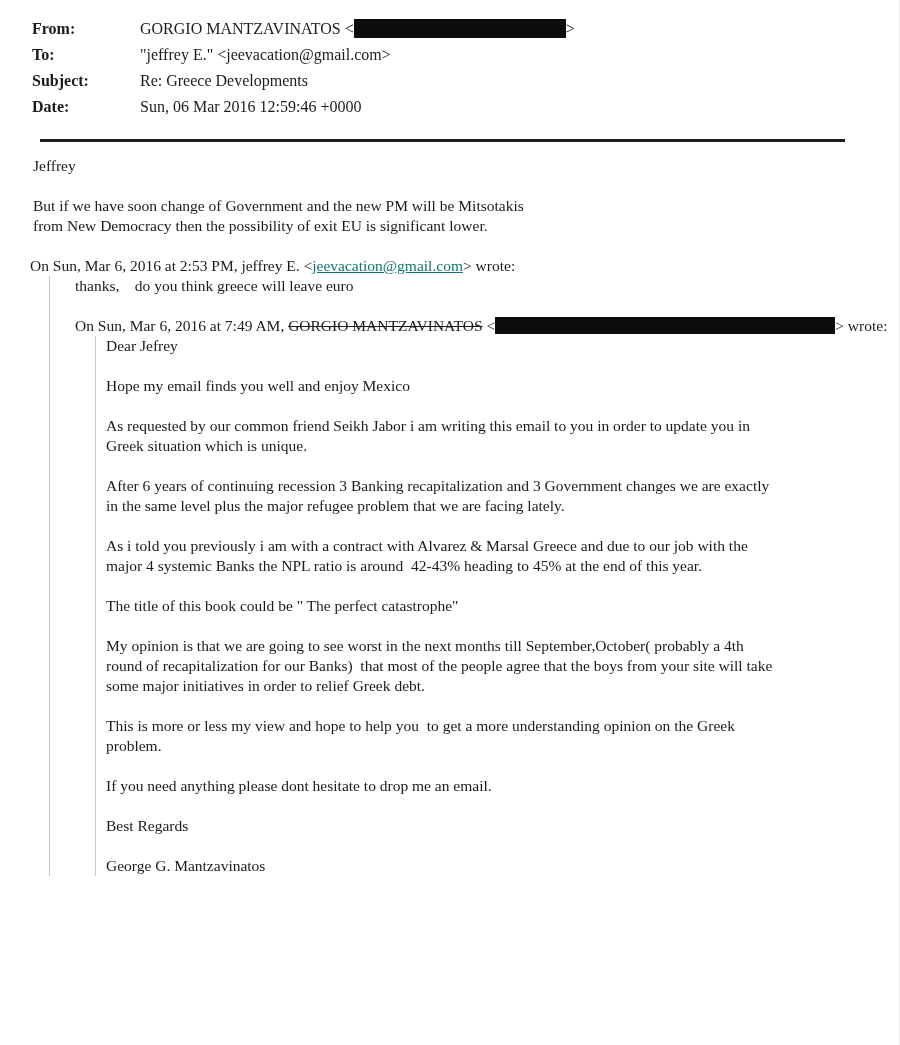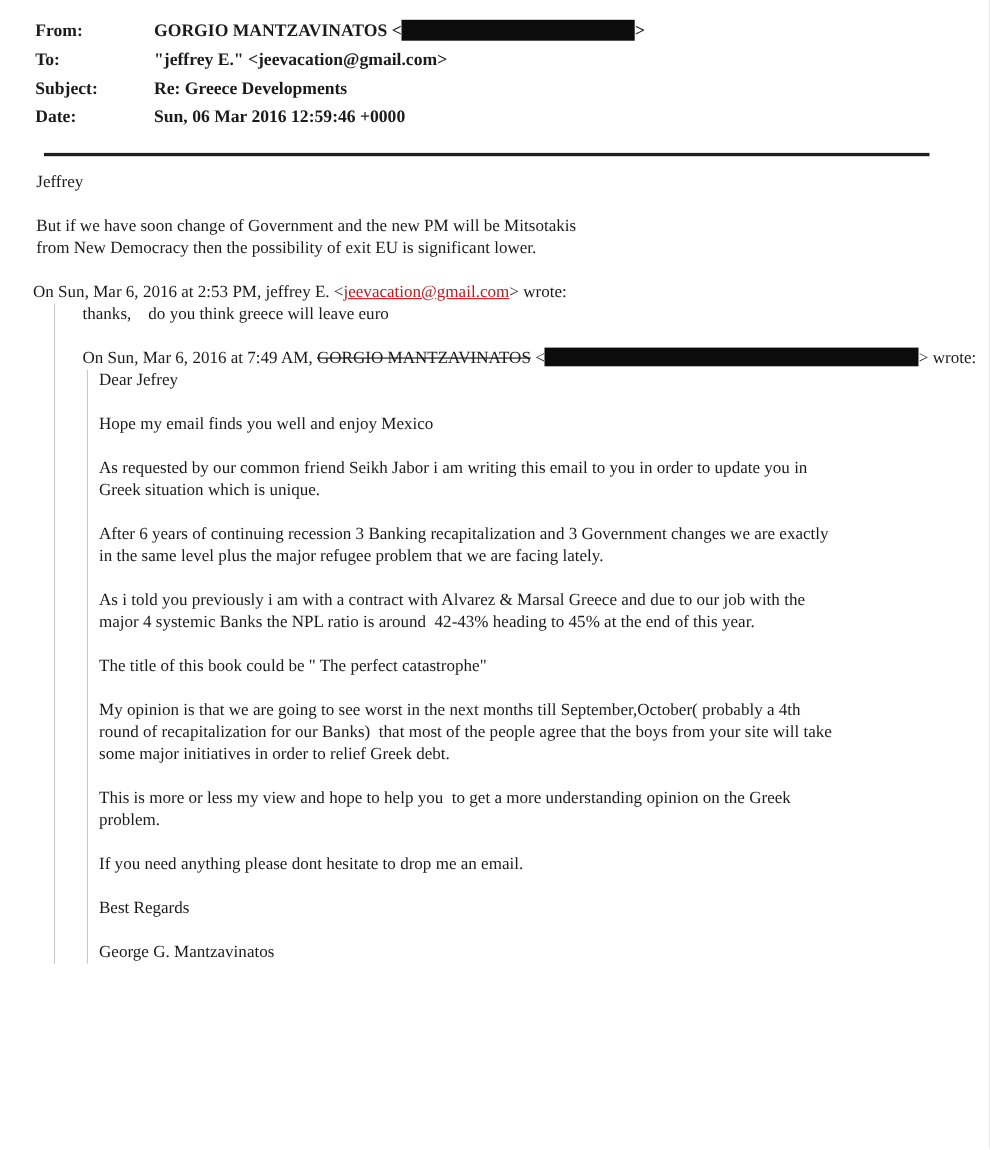--- a/index.html
+++ b/index.html
@@ -16,21 +16,21 @@
     background: #ffffff;
     border-right: 1px solid #ececec;
     padding: 16px 20px 10px 32px;
     overflow: hidden;
   }
 
   
   .email-header { font-size: 16px; line-height: 26px; }
   .hrow { display: grid; grid-template-columns: 101px 1fr; column-gap: 7px; }
   .hlabel { font-weight: bold; text-align: left; white-space: nowrap; }
-  .hvalue { white-space: pre-wrap; font-weight: bold; }
+  .hvalue { white-space: pre-wrap; }
   .redaction-from {
     display: inline-block;
     width: 212px; height: 19px;
     background: #0c0c0c;
     vertical-align: -4px;
   }
 
   .divider {
     border: none;
     border-top: 3px solid #1f1f1f;
@@ -38,21 +38,21 @@
     width: 805px;
   }
 
   
   .email-body { font-size: 15.5px; line-height: 20px; }
   .greeting { margin: 14px 0 0 1px; white-space: pre-wrap; }
   .para { margin: 20px 0 0 1px; white-space: pre-wrap; max-width: 820px; }
 
   .attribution1 { margin: 20px 0 0 -2px; white-space: pre-wrap; }
   .attribution1 a {
-    color: #b91c1c;
+    color: #0f766e;
     text-decoration: underline;
     cursor: pointer;
   }
 
   blockquote { margin: 0; }
   .q1 {
     margin-left: 17px;
     border-left: 1px solid #c9c9c9;
     padding-left: 25px;
   }
@@ -60,21 +60,21 @@
   .attribution2 { margin-top: 20px; white-space: pre; }
   .strike { text-decoration: line-through; }
   .redaction-quote {
     display: inline-block;
     width: 340px; height: 17px;
     background: #0c0c0c;
     vertical-align: -3px;
   }
 
   .q2 {
-    margin-left: 4px;
+    margin-left: 20px;
     margin-bottom: 14px;
     border-left: 1px solid #c9c9c9;
     padding-left: 9px;
   }
   .q2 .para { max-width: 805px; }
   .q2 .para.first { margin-top: 0; }
 </style>
 </head>
 <body>
 

